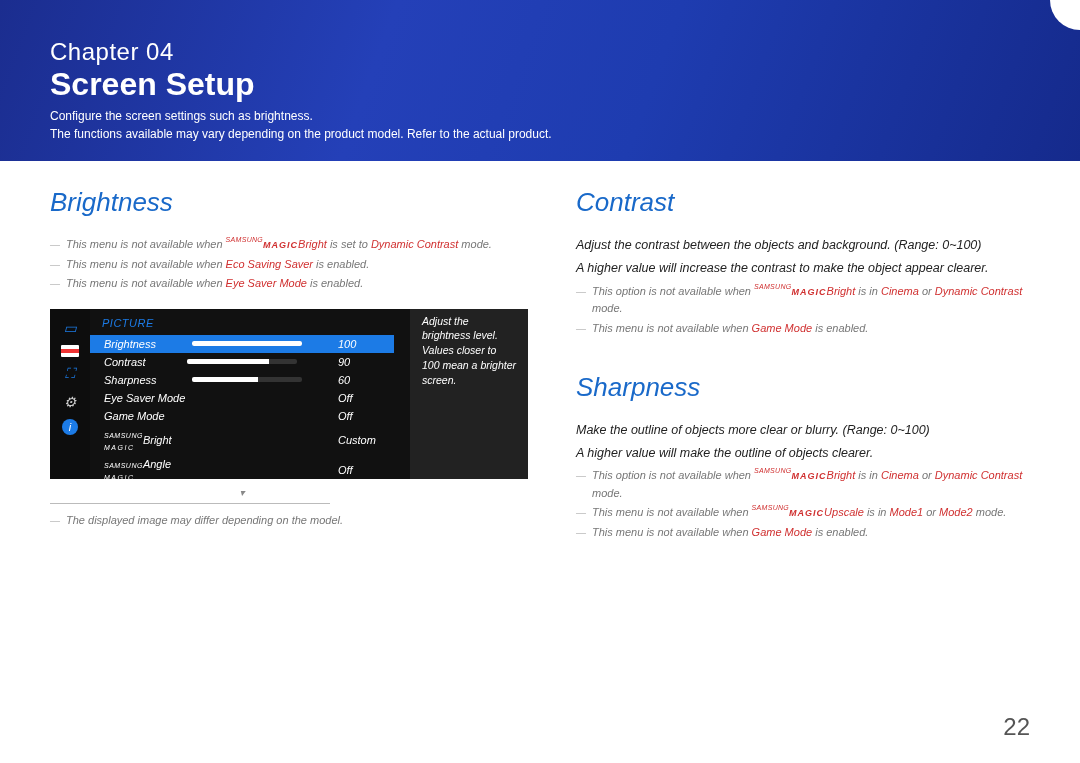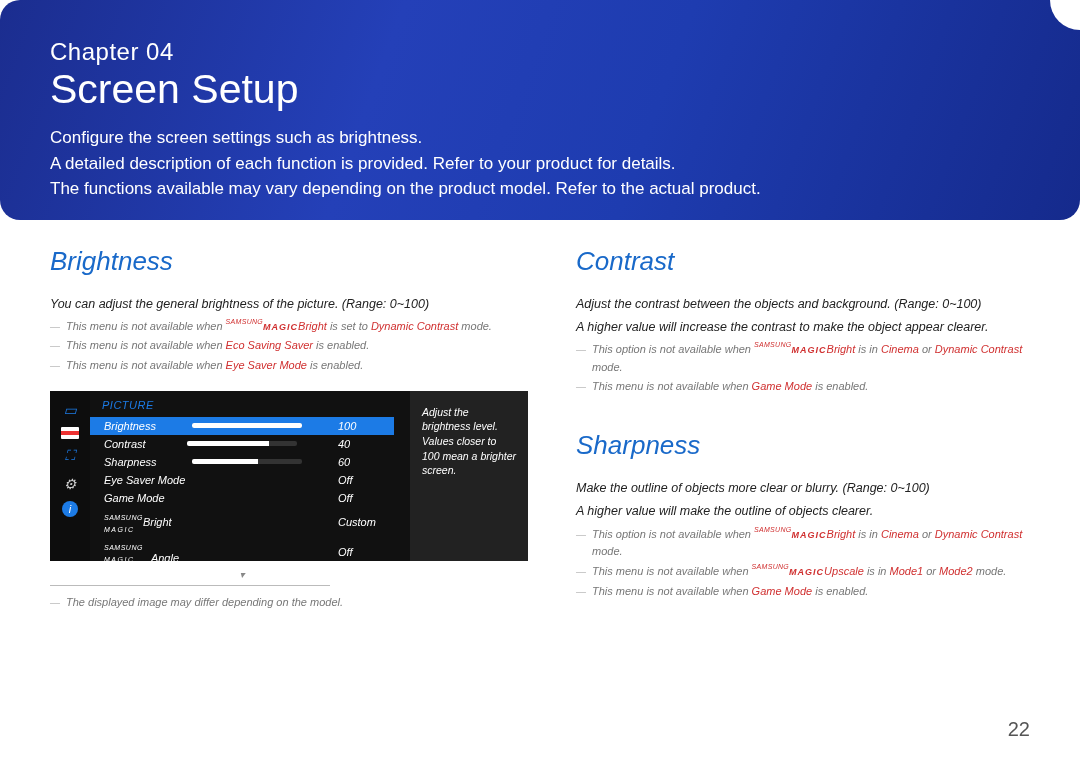--- a/index.html
+++ b/index.html
@@ -10,33 +10,32 @@
     background: #fff;
     color: #222;
     position: relative;
     overflow: hidden;
   }
   .header {
     background: linear-gradient(110deg, #1b2d8f 0%, #2440b8 35%, #1e3cb0 60%, #152a8c 100%);
     color: #fff;
     padding: 38px 29px 18px 50px;
     position: relative;
-    border-radius: 20px;
   }
   .header::after{
     content:"";
     position:absolute;
     top:0; right:0;
     width:30px; height:30px;
     background:#fff;
     border-bottom-left-radius:30px;
   }
   .chapter { font-size: 24px; font-weight: 400; letter-spacing: .5px;}
-  .title   { font-size: 41px; font-weight: 400; margin-bottom: 12px;}
-  .hdr-desc{ font-size: 17px; line-height: 1.5; }
+  .title   { font-size: 32px; font-weight: 700; margin-bottom: 4px;}
+  .hdr-desc{ font-size: 12px; line-height: 1.5; }
   .content {
     display: flex;
     gap: 48px;
     padding: 26px 50px 0 50px;
     font-style: italic;
   }
   .col { width: 480px;}
   h2 { color:#1969c9; font-weight:400; font-size:26px; margin-bottom:18px;}
   .para { font-size:12.5px; line-height:1.55; margin-bottom:4px;}
   .note {
@@ -50,21 +49,21 @@
   .note::before{ content:"―"; color:#bbb; font-size:10px; margin-top:1px;}
   .em  { color:#d03030; }
   .magic-prefix{ font-size:7px; color:#d03030; letter-spacing:.3px; display:inline-block; line-height:.7; vertical-align:6px;}
   .magic-word  { font-size:9px; color:#d03030; letter-spacing:1px; font-weight:bold;}
   .section-gap { height:34px;}
   .footer-divider{
     width:280px; border-top:1px solid #bbb; margin:24px 0 8px;
   }
   .page-no{
     position:absolute; right:50px; bottom:22px;
-    font-size:20px; color:#555;
+    font-size:24px; color:#555;
   }
   
   .osd {
     display:flex; width:478px; height:170px;
     margin-top:16px;
     color:#fff; font-size:11px;
     box-shadow:0 0 0 1px #000 inset;
     background:#000;
   }
   .osd-side{ width:40px; background:#0d0d0d; display:flex; flex-direction:column; align-items:center; padding-top:8px; gap:6px;}
@@ -76,39 +75,37 @@
   .ico.info{ background:#1c7be6; border-radius:50%; width:16px; height:16px; font-size:11px; color:#fff;}
   .osd-main{ flex:1; background:#111; padding:8px 16px 0 0;}
   .osd-title{ color:#1c7be6; font-size:11px; padding:0 12px 6px; letter-spacing:.5px;}
   .osd-row{ display:flex; justify-content:space-between; padding:3px 14px; align-items:center; position:relative;}
   .osd-row.sel{ background:#1c7be6;}
   .osd-row .bar{ width:110px; height:5px; background:#333; border-radius:2px; position:relative; overflow:hidden;}
   .osd-row.sel .bar{ background:#0d4fa0;}
   .osd-row .bar .fill{ position:absolute; left:0; top:0; bottom:0; background:#fff;}
   .osd-row .val{ width:42px; }
   .osd-arrow{ text-align:center; font-size:10px; color:#888; padding-top:2px;}
-  .osd-help{ width:118px; background:#222; padding:14px 12px; font-size:10.5px; line-height:1.4;}
+  .osd-help{ width:118px; background:#222; padding:5px 12px; font-size:10.5px; line-height:1.4;}
   .magic-small{ font-size:7px; letter-spacing:.5px; display:inline-block; margin-right:-1px;}
 </style>
 </head>
 <body>
 
 <div class="header">
   <div class="chapter">Chapter 04</div>
   <div class="title">Screen Setup</div>
   <div class="hdr-desc">Configure the screen settings such as brightness.</div>
-  <div class="hdr-desc">A detailed description of each function is provided. Refer to your product for details.</div>
   <div class="hdr-desc">The functions available may vary depending on the product model. Refer to the actual product.</div>
 </div>
 
 <div class="content">
 
   <div class="col">
     <h2>Brightness</h2>
-    <p class="para">You can adjust the general brightness of the picture. (Range: 0~100)</p>
 
     <div class="note">
         <span>
       <span>This menu is not available when </span><span class="magic-prefix">SAMSUNG</span><span class="magic-word">MAGIC</span><span class="em">Bright</span><span> is set to </span><span class="em">Dynamic Contrast</span><span> mode.</span>
     </span>
       </div>
     <div class="note">
         <span>
       <span>This menu is not available when </span><span class="em">Eco Saving Saver</span><span> is enabled.</span>
     </span>
@@ -135,21 +132,21 @@
               <span class="bar">
                 <span class="fill" style="width:100%"></span>
               </span>
               <span class="val">100</span>
             </div>
             <div class="osd-row">
               <span>Contrast</span>
               <span class="bar">
                 <span class="fill" style="width:75%"></span>
               </span>
-              <span class="val">40</span>
+              <span class="val">90</span>
             </div>
             <div class="osd-row">
               <span>Sharpness</span>
               <span class="bar">
                 <span class="fill" style="width:60%"></span>
               </span>
               <span class="val">60</span>
             </div>
             <div class="osd-row">
               <span>Eye Saver Mode</span>
@@ -160,21 +157,21 @@
               <span class="val">Off</span>
             </div>
             <div class="osd-row">
               <span style="display:flex;align-items:center;gap:1px">
                 <span><span class="magic-small">SAMSUNG</span><br><span class="magic-small" style="letter-spacing:1.5px">MAGIC</span></span>
                 <span>Bright</span>
               </span>
               <span class="val">Custom</span>
             </div>
             <div class="osd-row">
-              <span style="display:flex;align-items:flex-end;gap:9px">
+              <span style="display:flex;align-items:flex-start;gap:1px">
                 <span><span class="magic-small">SAMSUNG</span><br><span class="magic-small" style="letter-spacing:1.5px">MAGIC</span></span>
                 <span>Angle</span>
               </span>
               <span class="val">Off</span>
             </div>
           </div>
         <div class="osd-arrow">▾</div>
       </div>
       <div class="osd-help">Adjust the brightness level. Values closer to 100 mean a brighter screen.</div>
     </div>

